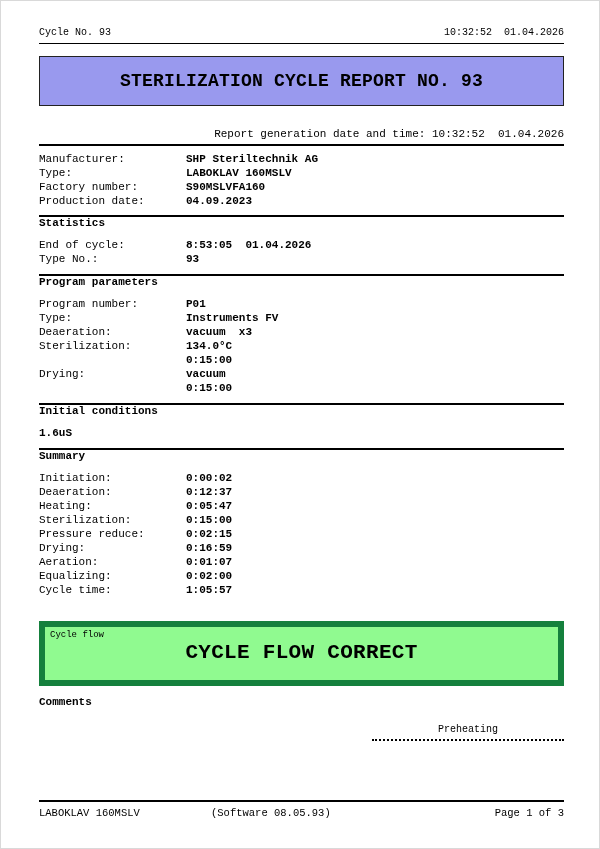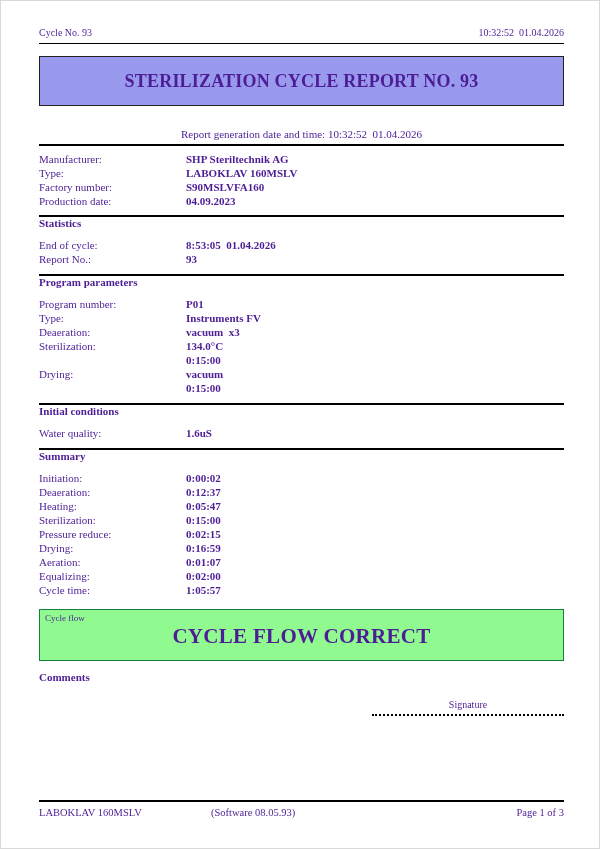--- a/index.html
+++ b/index.html
@@ -2,22 +2,22 @@
 <html><head>
 <meta charset="utf-8">
 <style>
   html,body { margin:0; padding:0; background:#fff; }
   .page {
     position:relative;
     width:600px; height:849px;
     box-sizing:border-box;
     background:#ffffff;
     border:1px solid #d9d9d9;
-    font-family:Liberation Serif, serif;
-    color:#4c1d95;
+    font-family:Liberation Mono, monospace;
+    color:#000000;
     overflow:hidden;
   }
   .content { margin:0 35px 0 38px; }
 
   
   .runhead {
     display:flex; justify-content:space-between; align-items:flex-end;
     padding-top:26px; padding-bottom:5px;
     border-bottom:1px solid #000;
     font-size:10px;
@@ -29,44 +29,44 @@
     margin-top:12px;
     height:48px;
     border:1px solid #222;
     display:flex; align-items:center; justify-content:center;
     font-size:18px; font-weight:bold; letter-spacing:.2px;
   }
 
   
   .reportgen {
     margin-top:22px;
-    text-align:center;
+    text-align:right;
     font-size:11px;
     padding-bottom:4px;
     border-bottom:2px solid #000;
     white-space:pre;
   }
 
   
   .rows { padding:6px 0 7px 0; }
   .row { display:flex; line-height:14px; font-size:11px; }
   .row .lbl { width:147px; flex:0 0 147px; }
   .row .val { font-weight:bold; white-space:pre; }
 
   
   .section { border-top:2px solid #000; }
   .section .shead { font-size:11px; font-weight:bold; margin:0 0 8px 0; line-height:13px; }
   .section .rows { padding:0 0 8px 0; }
 
   
   .cycleflow {
     position:relative;
-    margin-top:4px;
-    height:52px;
-    border:1px solid #15803d;
+    margin-top:16px;
+    height:65px;
+    border:6px solid #15803d;
     box-sizing:border-box;
   }
   .cycleflow .cf-label {
     position:absolute; top:3px; left:5px;
     font-size:9px;
   }
   .cycleflow .cf-status {
     position:absolute; left:0; right:0; top:14px;
     text-align:center;
     font-size:21px; font-weight:bold; letter-spacing:.3px;
@@ -135,21 +135,21 @@
 
     <div id="sections">
         <div class="section">
           <div class="shead">Statistics</div>
           <div class="rows">
             <div class="row">
               <span class="lbl">End of cycle:</span>
               <span class="val">8:53:05  01.04.2026</span>
             </div>
             <div class="row">
-              <span class="lbl">Report No.:</span>
+              <span class="lbl">Type No.:</span>
               <span class="val">93</span>
             </div>
           </div>
         </div>
         <div class="section">
           <div class="shead">Program parameters</div>
           <div class="rows">
             <div class="row">
               <span class="lbl">Program number:</span>
               <span class="val">P01</span>
@@ -177,21 +177,20 @@
             <div class="row">
               <span class="lbl"></span>
               <span class="val">0:15:00</span>
             </div>
           </div>
         </div>
         <div class="section">
           <div class="shead">Initial conditions</div>
           <div class="rows">
             <div class="row">
-              <span class="lbl">Water quality:</span>
               <span class="val">1.6uS</span>
             </div>
           </div>
         </div>
         <div class="section">
           <div class="shead">Summary</div>
           <div class="rows">
             <div class="row">
               <span class="lbl">Initiation:</span>
               <span class="val">0:00:02</span>
@@ -233,21 +232,21 @@
       </div>
 
     <div class="cycleflow" id="cycleflow" style="background: rgb(144, 250, 144);">
       <span class="cf-label">Cycle flow</span>
       <div class="cf-status">CYCLE FLOW CORRECT</div>
     </div>
 
     <div class="comments">Comments</div>
 
     <div class="signature">
-      <div class="sig-label">Signature</div>
+      <div class="sig-label">Preheating</div>
       <div class="sig-line"></div>
     </div>
 
   </div>
 
   <div class="footer">
     <span class="f-left">LABOKLAV 160MSLV</span>
     <span class="f-center">(Software 08.05.93)</span>
     <span class="f-right">Page 1 of 3</span>
   </div>

